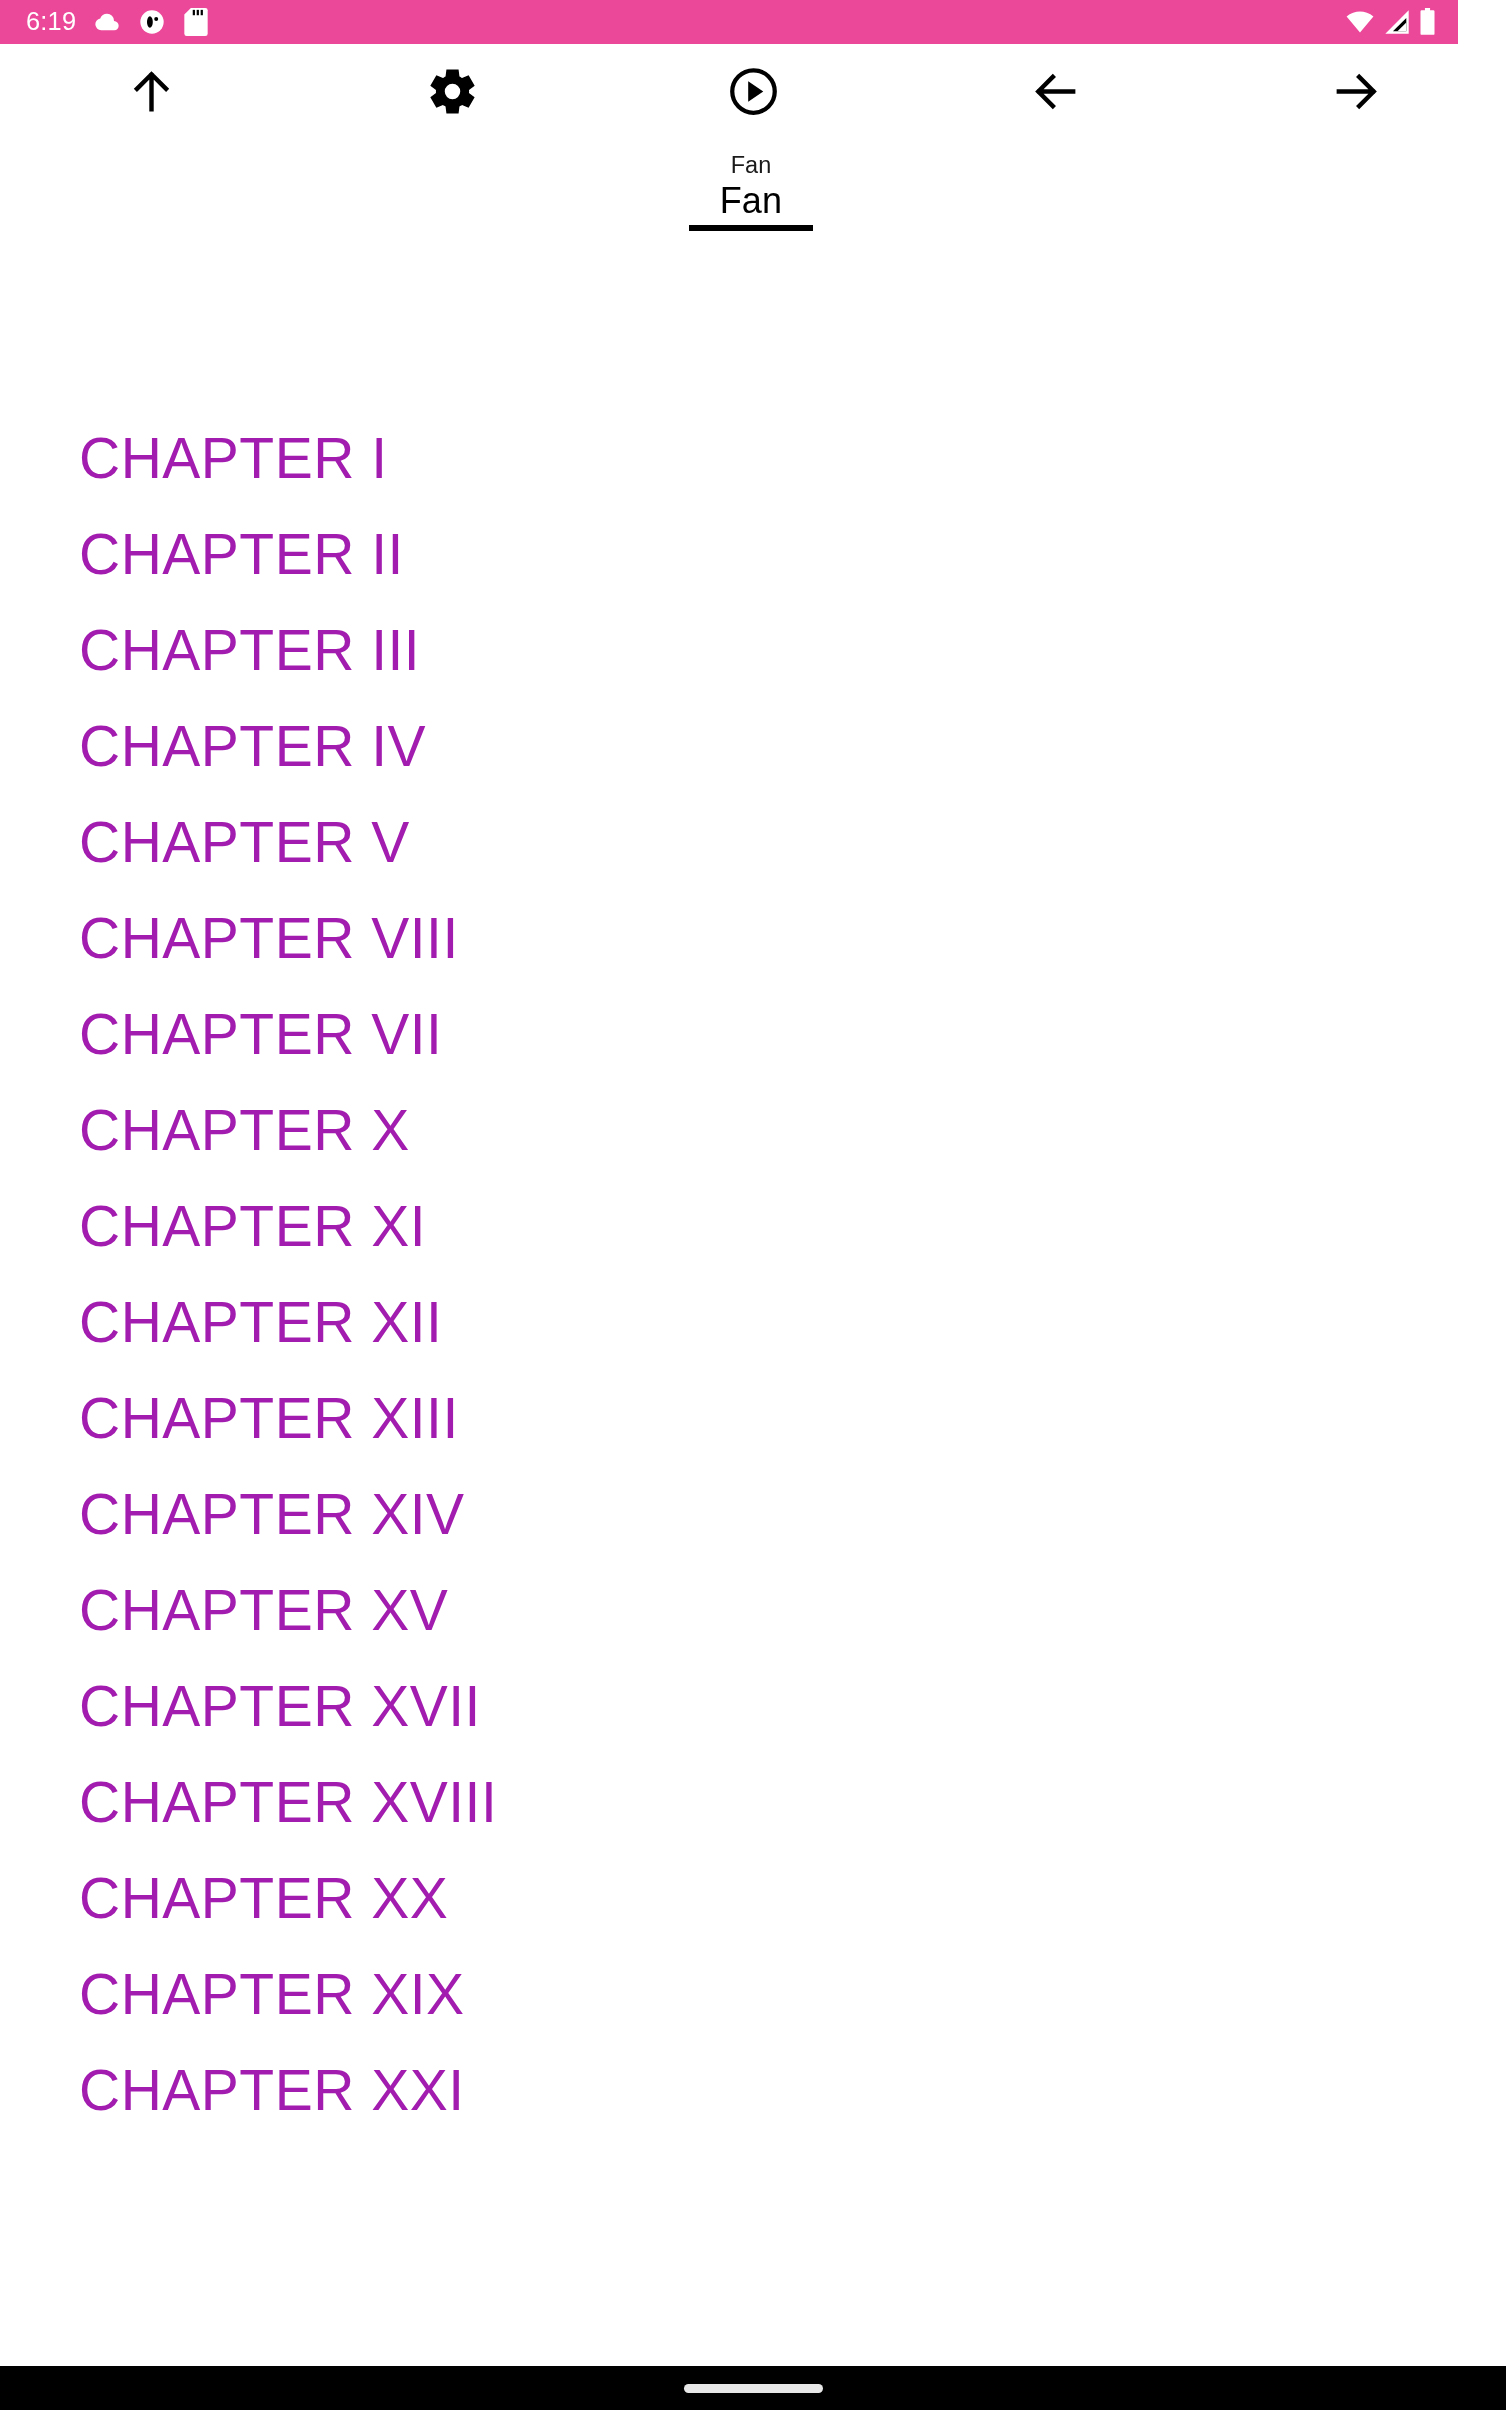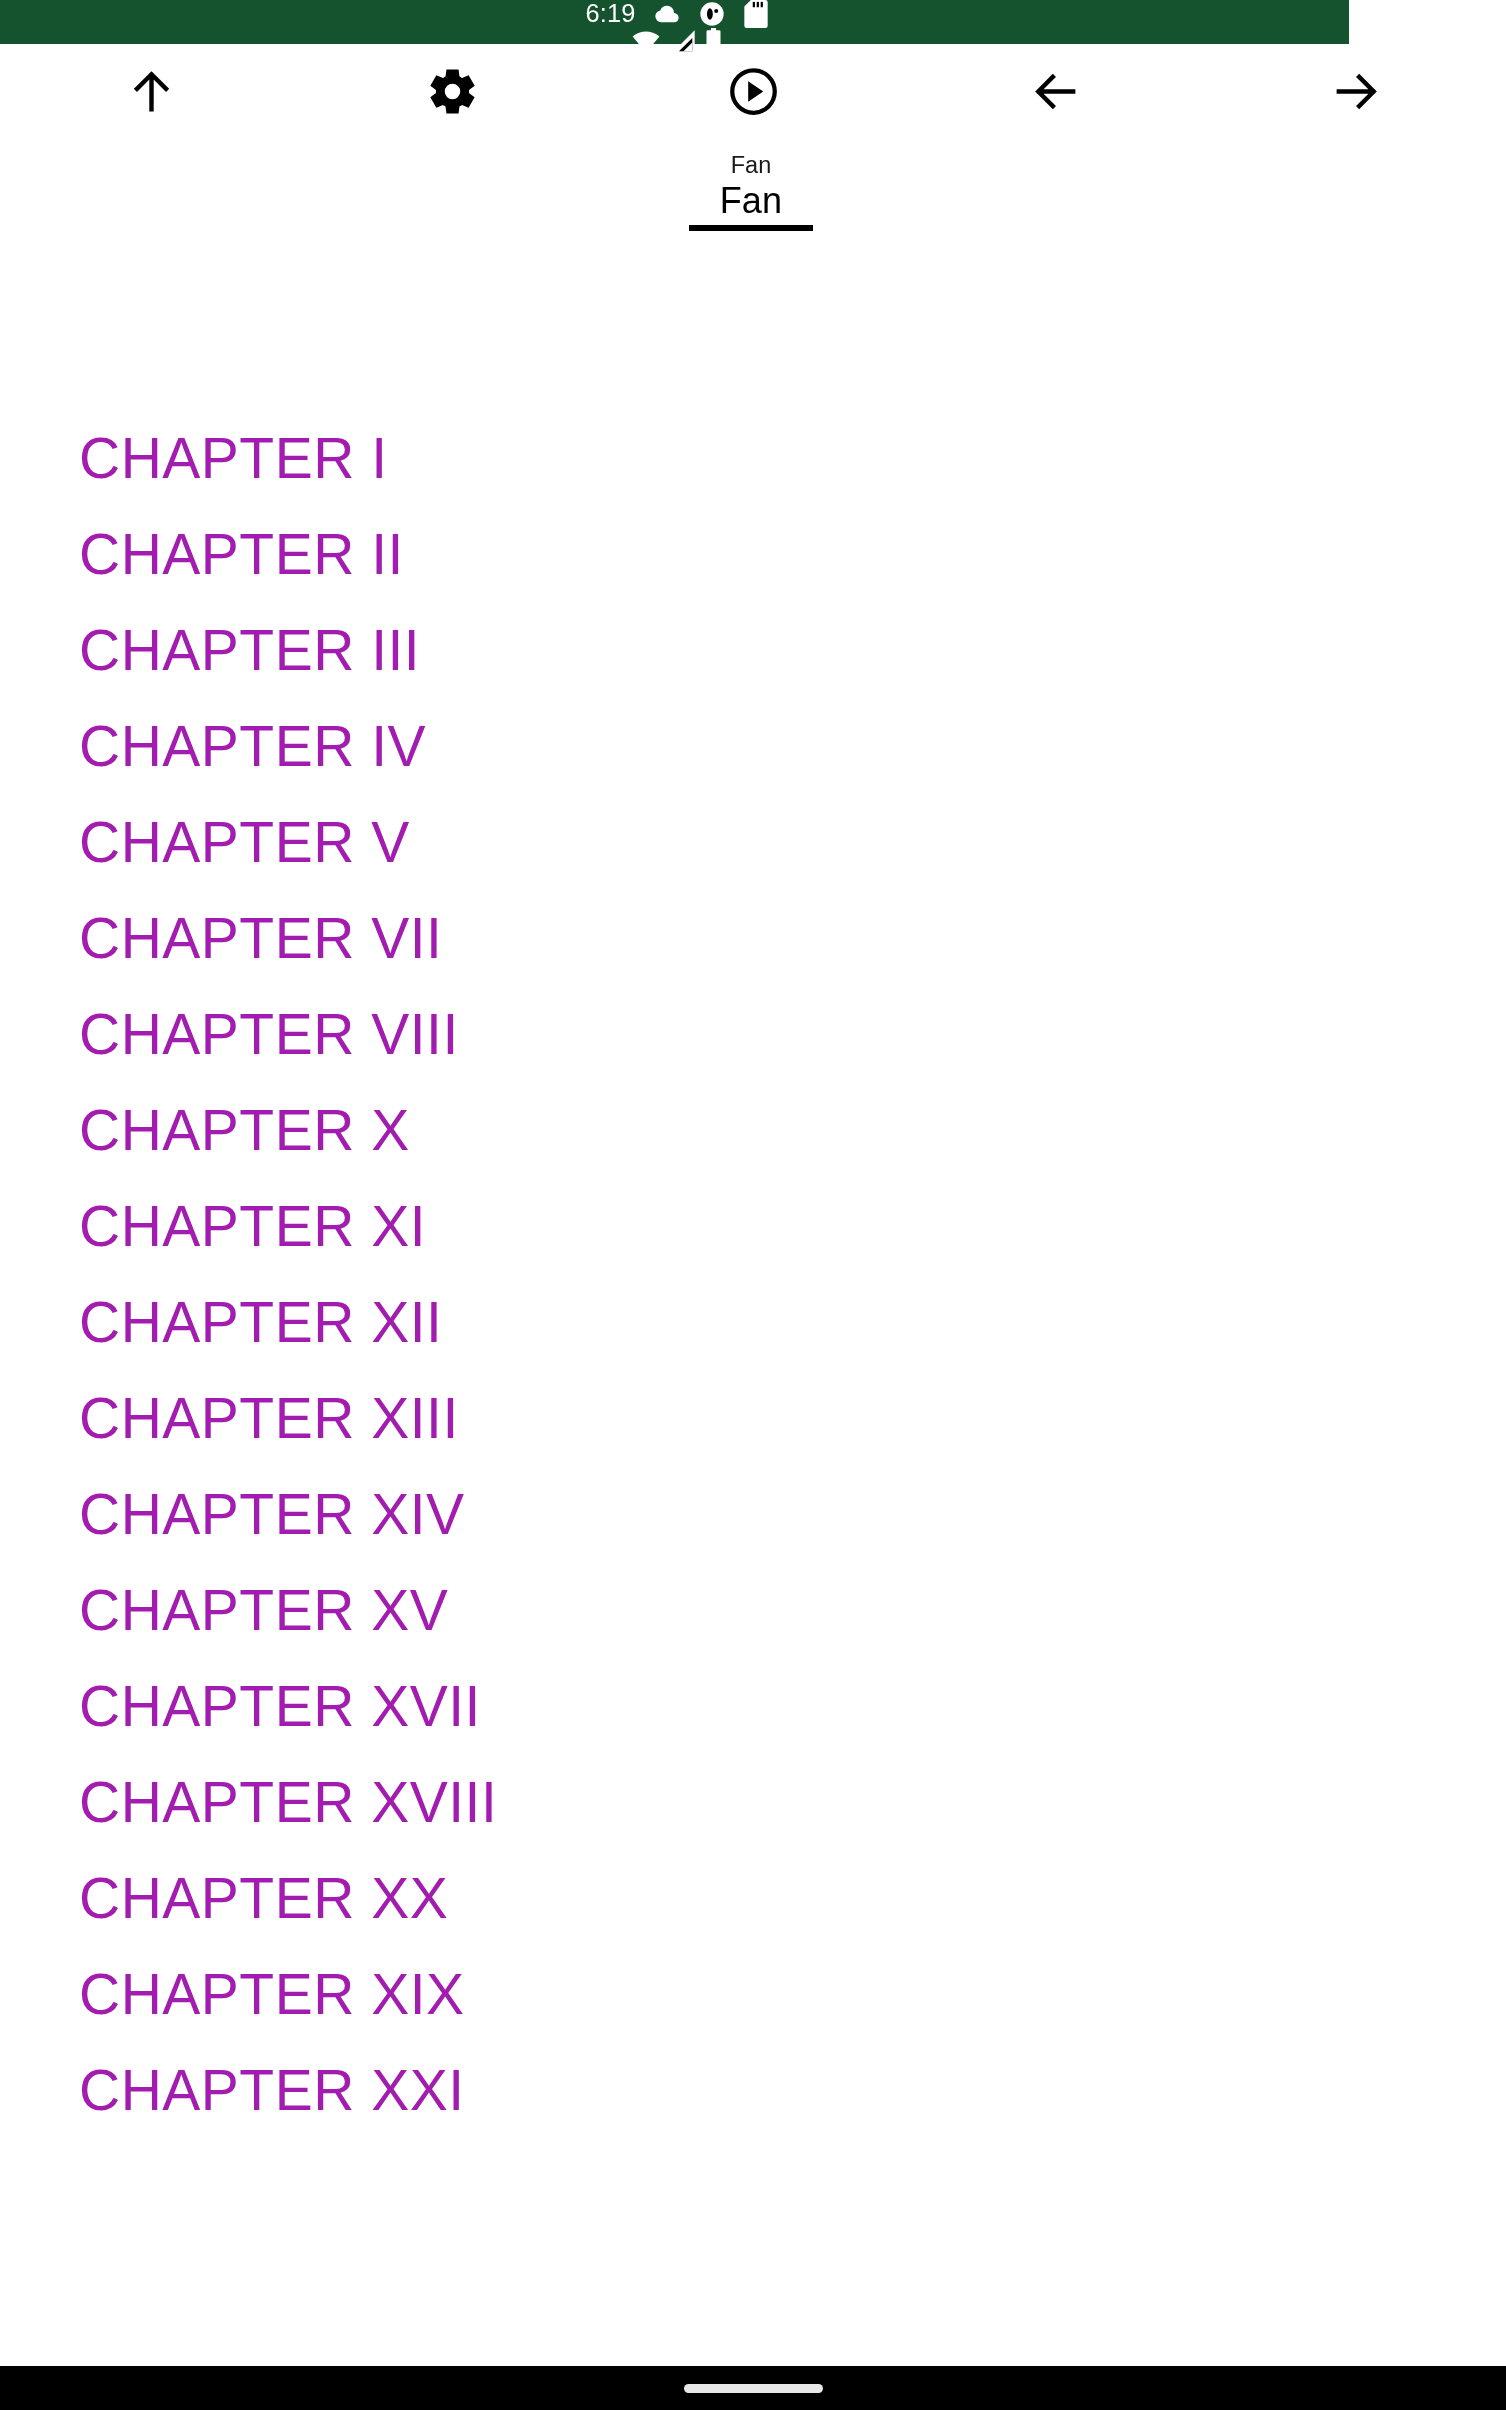--- a/index.html
+++ b/index.html
@@ -15,29 +15,28 @@
     width: 1507px;
     height: 2411px;
     background: #ffffff;
     overflow: hidden;
   }
 
   
   #status-bar {
     position: absolute;
     top: 0; left: 0;
-    width: 1349px;
+    width: 1458px;
     height: 44px;
-    background: #14532d;
+    background: #ec4899;
     display: flex;
     align-items: center;
     justify-content: space-between;
     padding: 0 21px 0 26px;
     z-index: 30;
-    flex-direction: column;
   }
   #status-left {
     display: flex;
     align-items: center;
     gap: 17px;
   }
   #status-clock {
     color: #ffffff;
     font-size: 25.4px;
     line-height: 1;
@@ -263,24 +262,24 @@
       <div class="chapter-row">
         <span>CHAPTER III</span>
       </div>
       <div class="chapter-row">
         <span>CHAPTER IV</span>
       </div>
       <div class="chapter-row">
         <span>CHAPTER V</span>
       </div>
       <div class="chapter-row">
+        <span>CHAPTER VIII</span>
+      </div>
+      <div class="chapter-row">
         <span>CHAPTER VII</span>
-      </div>
-      <div class="chapter-row">
-        <span>CHAPTER VIII</span>
       </div>
       <div class="chapter-row">
         <span>CHAPTER X</span>
       </div>
       <div class="chapter-row">
         <span>CHAPTER XI</span>
       </div>
       <div class="chapter-row">
         <span>CHAPTER XII</span>
       </div>

